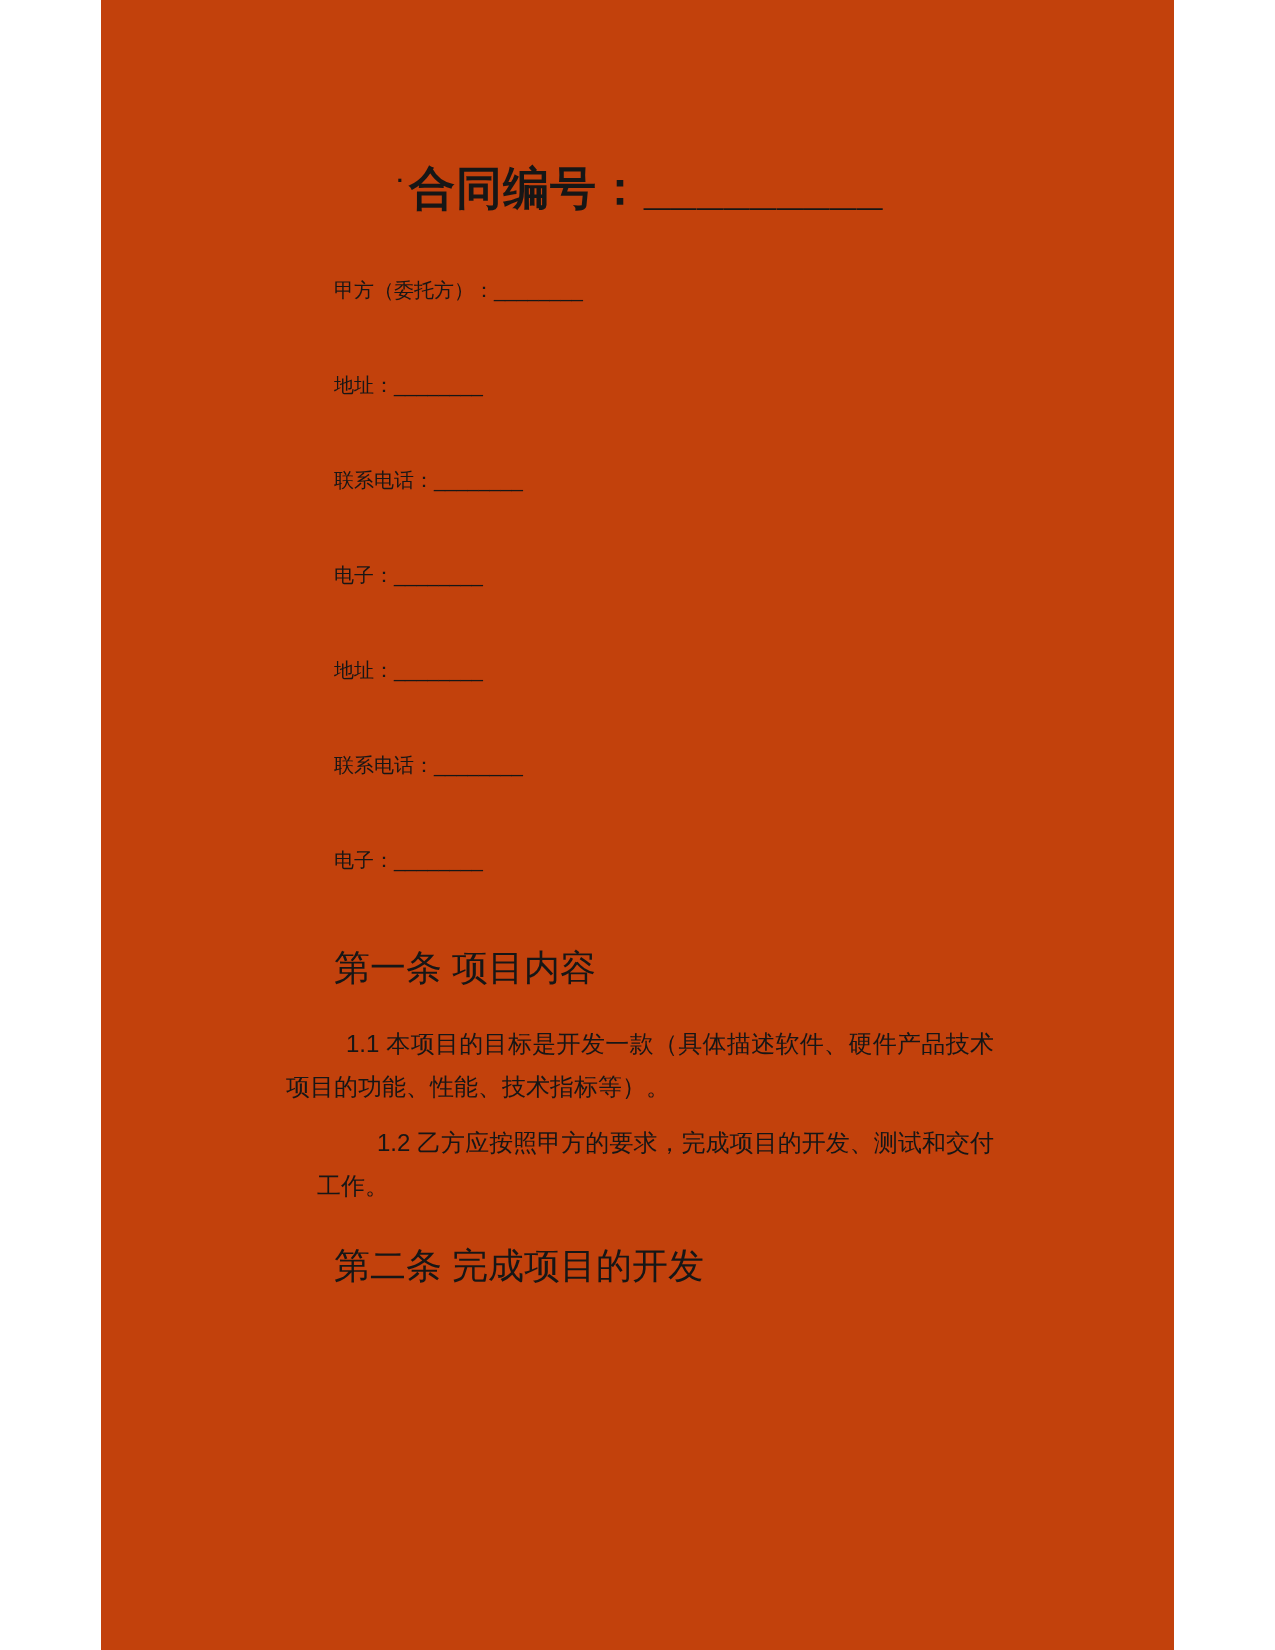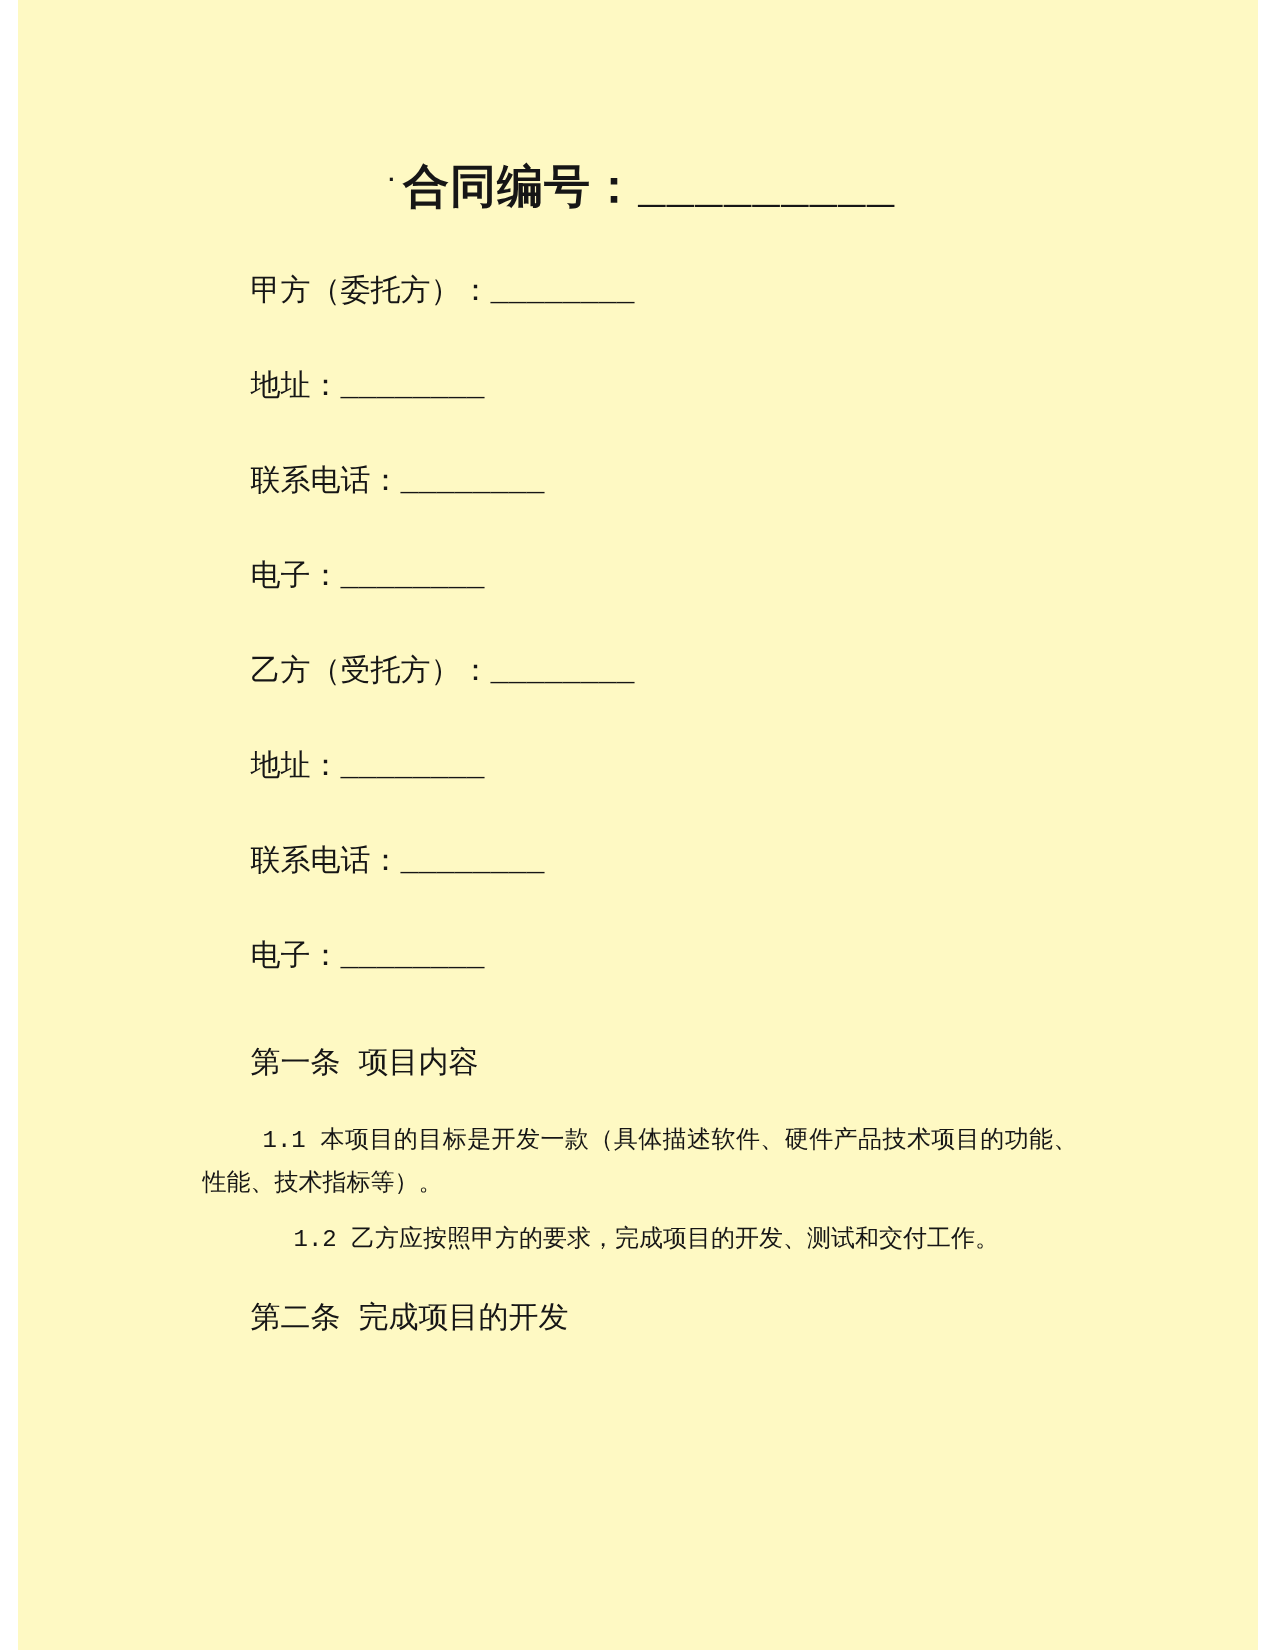--- a/index.html
+++ b/index.html
@@ -2,28 +2,28 @@
 <html lang="zh"><head>
 <meta charset="utf-8">
 <style>
   html, body {
     margin: 0;
     padding: 0;
     background: #ffffff;
   }
   .page {
     position: relative;
-    width: 1240px;
+    width: 1073px;
     height: 1650px;
     margin: 0 auto;
-    background: #fef9c3;
+    background: #c2410c;
     box-sizing: border-box;
     padding: 0 180px 0 185px;
     overflow: hidden;
-    font-family: Liberation Mono, monospace;
+    font-family: Liberation Sans, sans-serif;
     color: #161616;
   }
   .doc-title {
     margin: 148px 0 0 0;
     text-align: center;
     font-size: 46px;
     font-weight: 700;
     line-height: 66px;
     letter-spacing: 1px;
     white-space: nowrap;
@@ -35,31 +35,31 @@
     margin-right: 4px;
   }
   .blank {
     white-space: pre;
     font-weight: 700;
   }
   .field-blank {
     font-weight: 400;
   }
   p.line {
-    font-size: 30px;
+    font-size: 20px;
     font-weight: 400;
     line-height: 77px;
     margin: 0 0 18px 0;
     text-indent: 48px;
   }
   p.first-field {
     margin-top: 31px;
   }
   p.section-heading {
-    font-size: 30px;
+    font-size: 36px;
     line-height: 77px;
     margin: 30px 0 0 0;
     text-indent: 48px;
     font-weight: 400;
   }
   p.section-heading-2 {
     margin-top: 20px;
   }
   p.clause {
     font-size: 24px;
@@ -91,23 +91,20 @@
   </p>
 
   <p class="line">
     <span>联系电话：</span><span class="blank field-blank">________</span>
   </p>
 
   <p class="line">
     <span>电子：</span><span class="blank field-blank">________</span>
   </p>
 
-  <p class="line">
-    <span>乙方（受托方）：</span><span class="blank field-blank">________</span>
-  </p>
 
   <p class="line">
     <span>地址：</span><span class="blank field-blank">________</span>
   </p>
 
   <p class="line">
     <span>联系电话：</span><span class="blank field-blank">________</span>
   </p>
 
   <p class="line">

